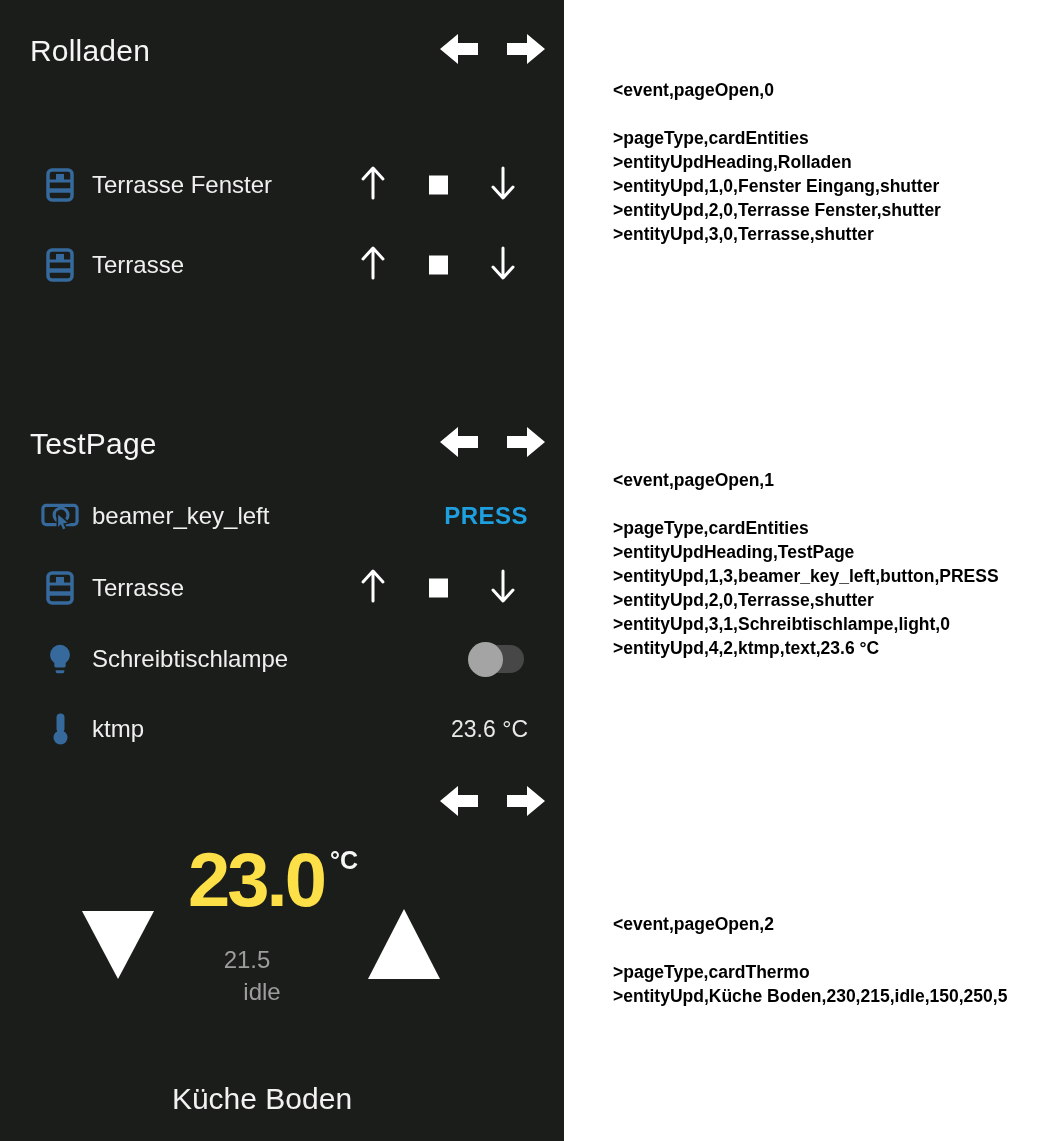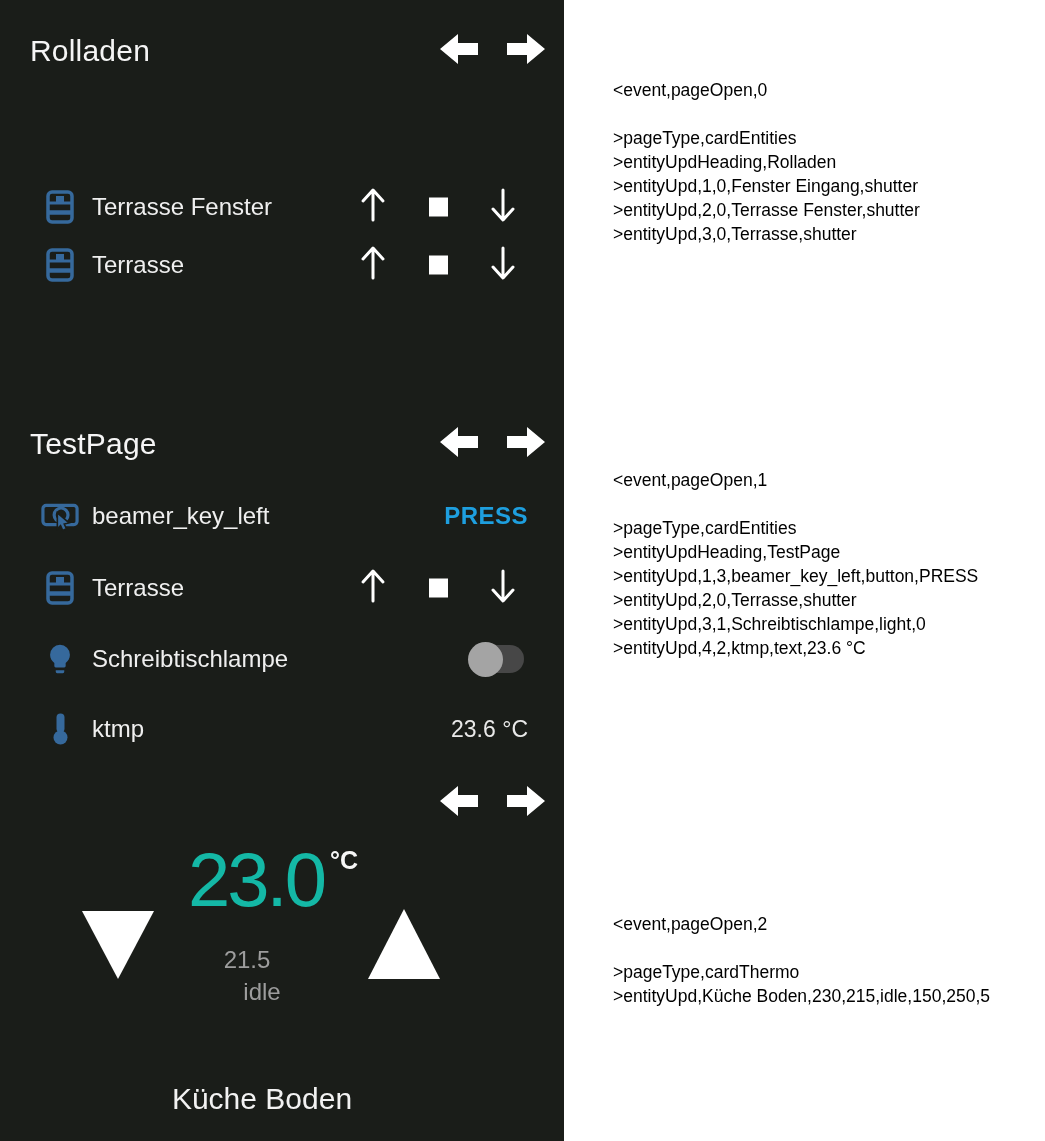--- a/index.html
+++ b/index.html
@@ -49,21 +49,21 @@
     position:absolute;right:0;top:4px;width:54px;height:28px;border-radius:14px;
     background:#474747;
   }
   .toggle .knob{
     position:absolute;left:0;top:0.5px;width:35px;height:35px;border-radius:50%;
     background:#a4a4a4;
   }
   
   .thermo-temp{
     position:absolute;left:188px;top:842px;font-size:76px;line-height:76px;
-    font-weight:400;letter-spacing:-3px;color:#14b8a6;
+    font-weight:700;letter-spacing:-3px;color:#fde047;
   }
   .thermo-unit{
     position:absolute;left:330px;top:846px;font-size:25px;font-weight:700;color:#f6f6f6;
   }
   .tri-down{
     position:absolute;left:82px;top:911px;width:0;height:0;cursor:pointer;
     border-left:36px solid transparent;border-right:36px solid transparent;
     border-top:68px solid #ffffff;
   }
   .tri-up{
@@ -79,21 +79,21 @@
     position:absolute;left:162px;top:978px;width:200px;text-align:center;
     font-size:24px;color:#9d9d9d;
   }
   .thermo-title{
     position:absolute;left:62px;top:1082px;width:400px;text-align:center;
     font-size:30px;color:#f2f2f2;
   }
   
   .log-block{
     position:absolute;left:613px;width:432px;color:#000000;
-    font-size:17.5px;line-height:24px;font-weight:400;white-space:nowrap;
+    font-size:17.5px;line-height:24px;font-weight:700;white-space:nowrap;
   }
   .log-gap{height:24px;}
 </style>
 </head>
 <body>
 
 <svg width="0" height="0" style="position:absolute">
   <defs>
     <g id="arrow-left-block">
         <path d="M38 11 H18 V2 L0 17 L18 32 V23 H38 Z" fill="#ffffff"></path>
@@ -135,21 +135,21 @@
     <div class="nav" style="top:32px;">
       <svg class="block-arrow" viewBox="0 0 38 34">
           <use href="#arrow-left-block"></use>
         </svg>
       <svg class="block-arrow" viewBox="0 0 38 34">
           <use href="#arrow-right-block"></use>
         </svg>
     </div>
 
 
-    <div class="row" style="top:172px;">
+    <div class="row" style="top:150px;">
       <span class="icon-box">
           <svg width="28" height="34" viewBox="0 0 28 34">
             <use href="#ic-shutter"></use>
           </svg>
         </span>
       <span class="label">Terrasse Fenster</span>
       <span class="ctl ctl-up"><svg width="28" height="36" viewBox="0 0 28 36">
             <use href="#arrow-up-thin"></use>
           </svg></span>
       <span class="ctl ctl-stop"></span>

